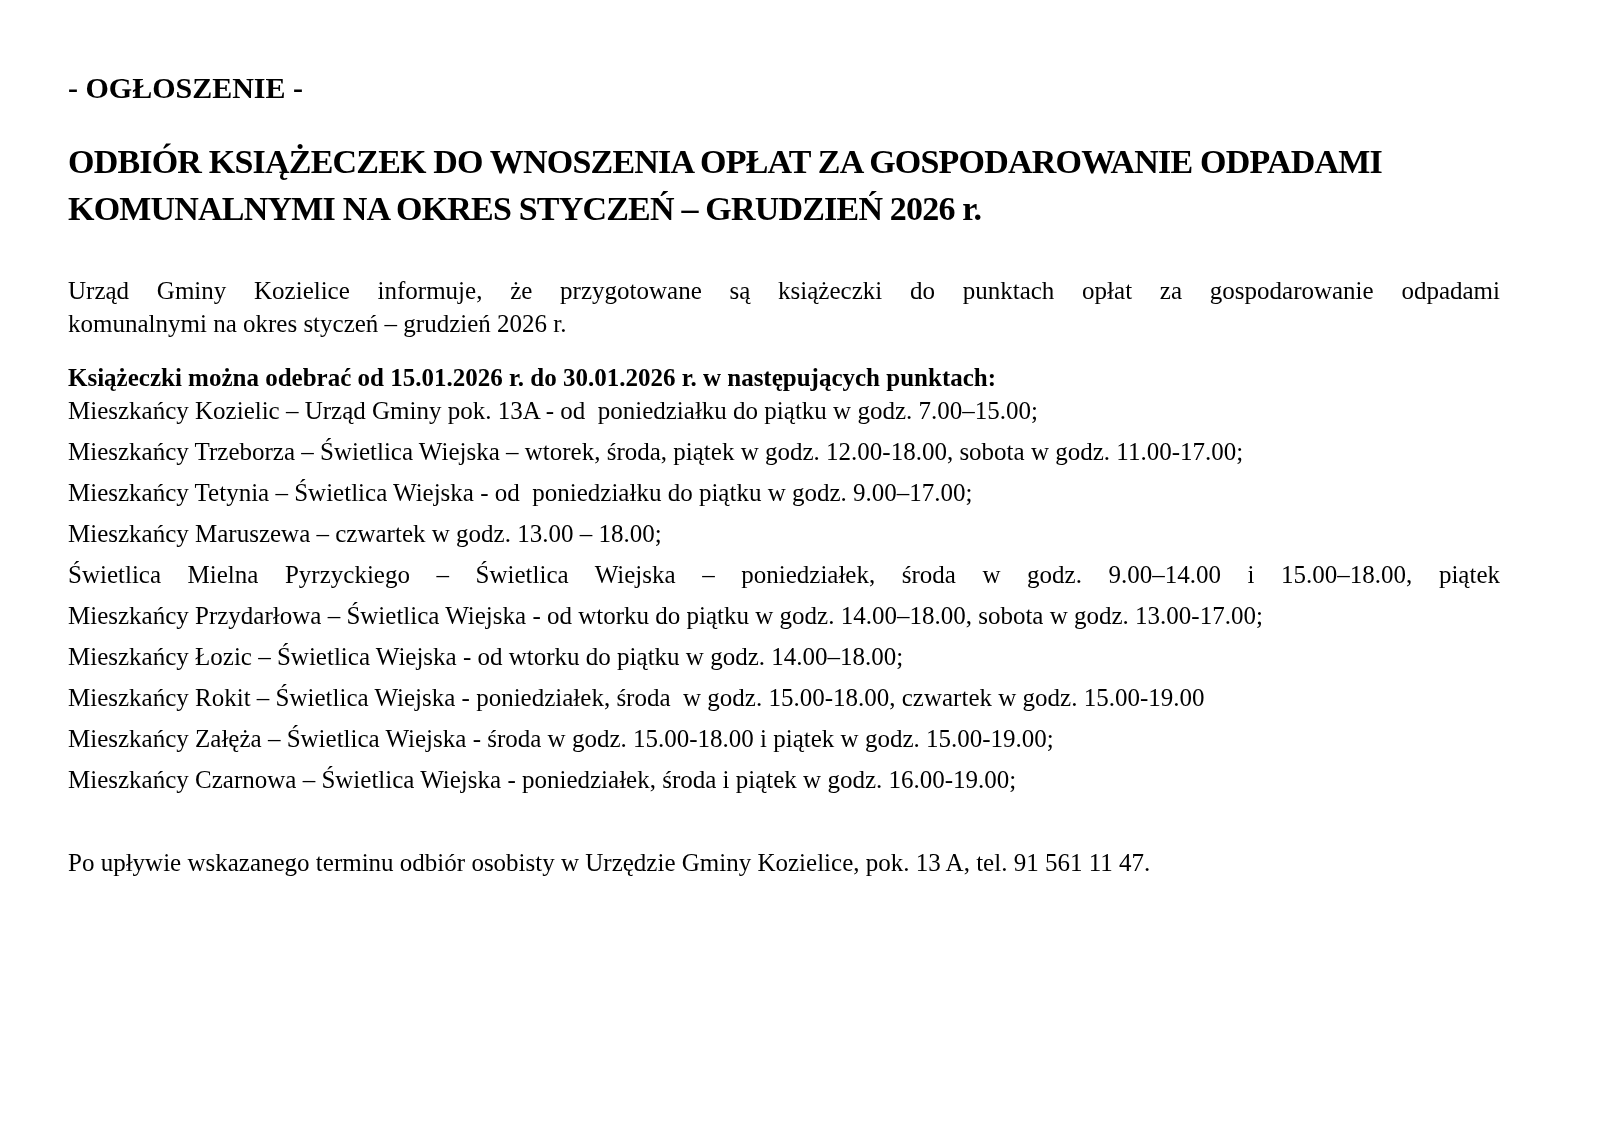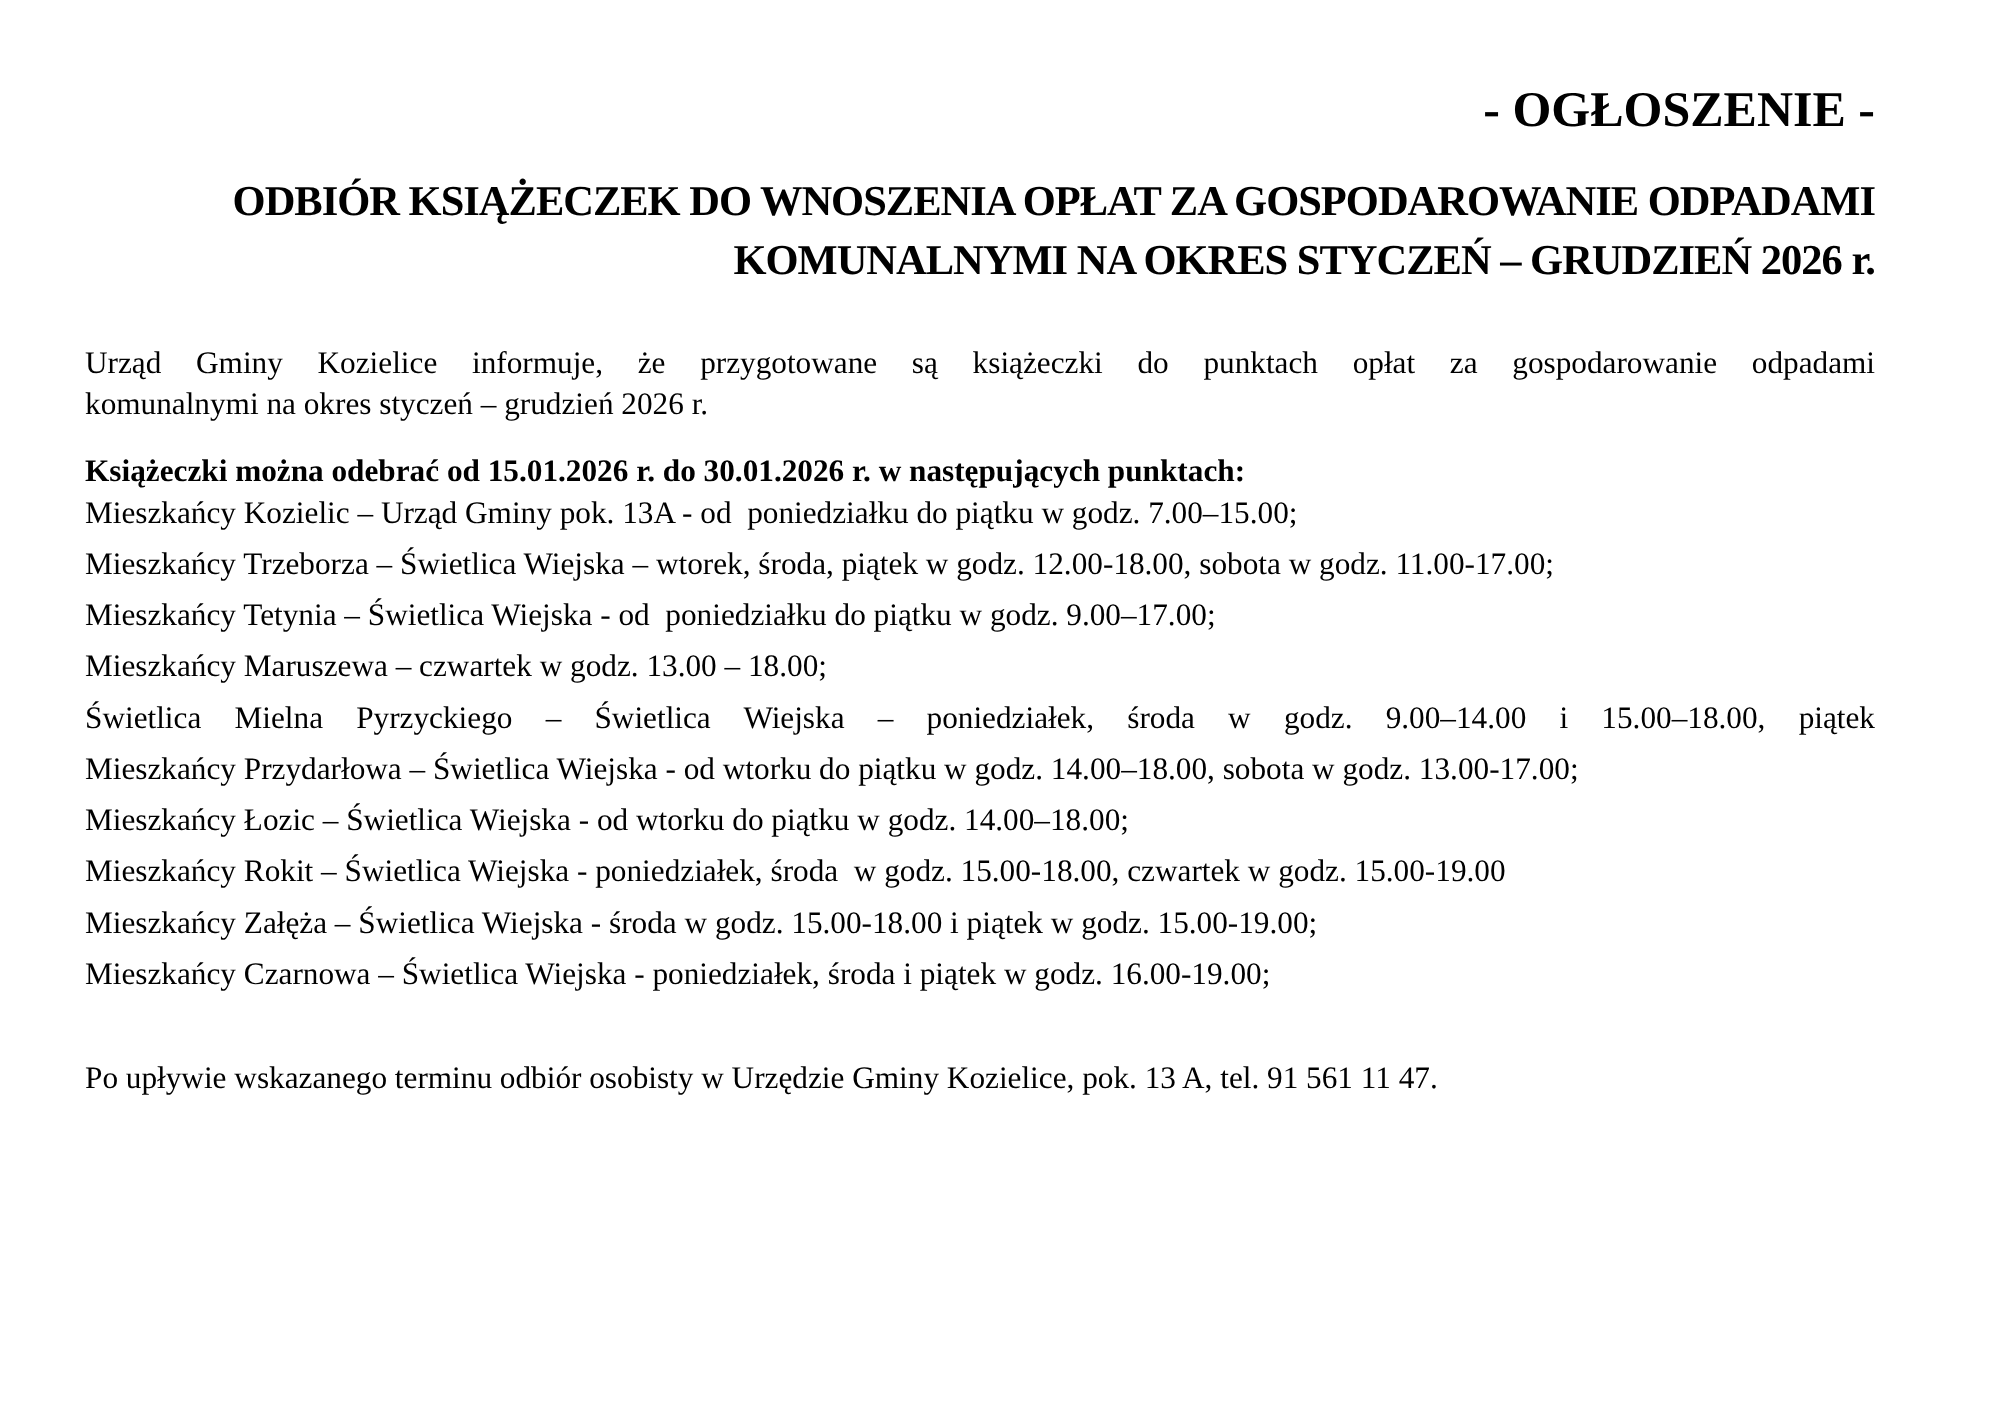--- a/index.html
+++ b/index.html
@@ -15,28 +15,28 @@
     overflow: hidden;
   }
   .page {
     box-sizing: border-box;
     width: 1600px;
     height: 1131px;
     padding: 66px 100px 0 68px;
     background: #ffffff;
   }
   .title {
-    text-align: right;
-    font-size: 40px;
+    text-align: left;
+    font-size: 30px;
     font-weight: bold;
     line-height: 44px;
     margin: 0 0 28px 0;
   }
   .heading {
-    text-align: right;
+    text-align: left;
     font-size: 34px;
     font-weight: bold;
     letter-spacing: -0.8px;
     line-height: 47px;
     margin: 0 0 42px 0;
   }
   .heading .hline { display: block; }
   .intro, .lead, .item, .footer {
     font-size: 25px;
     line-height: 33px;

